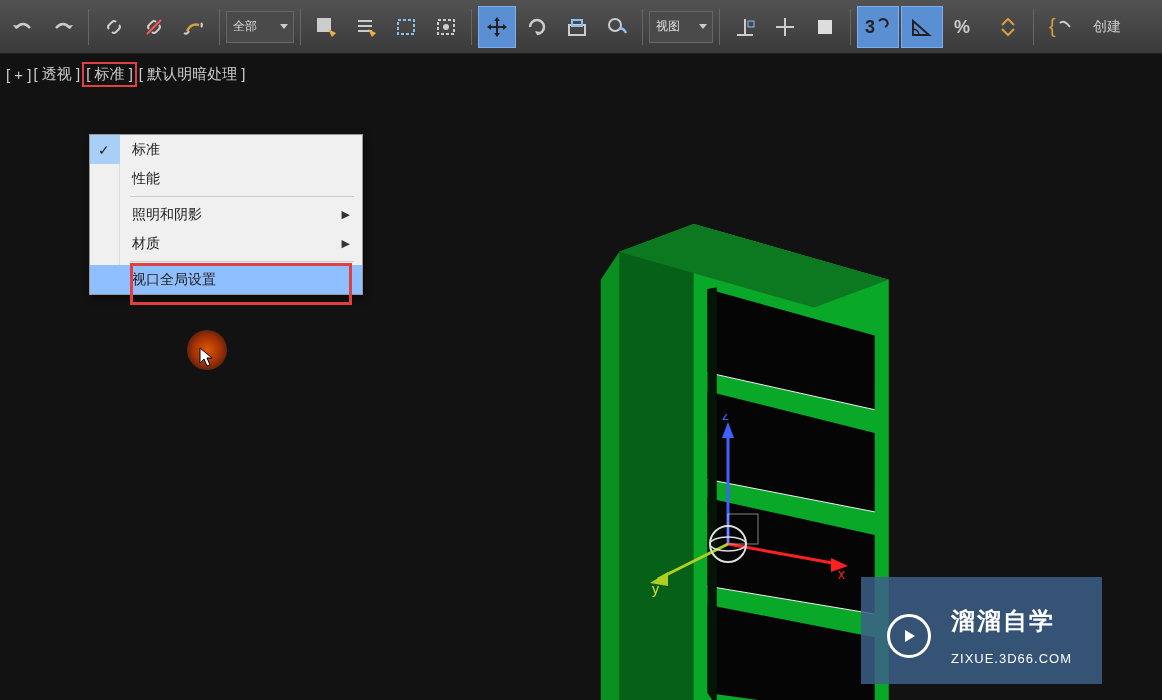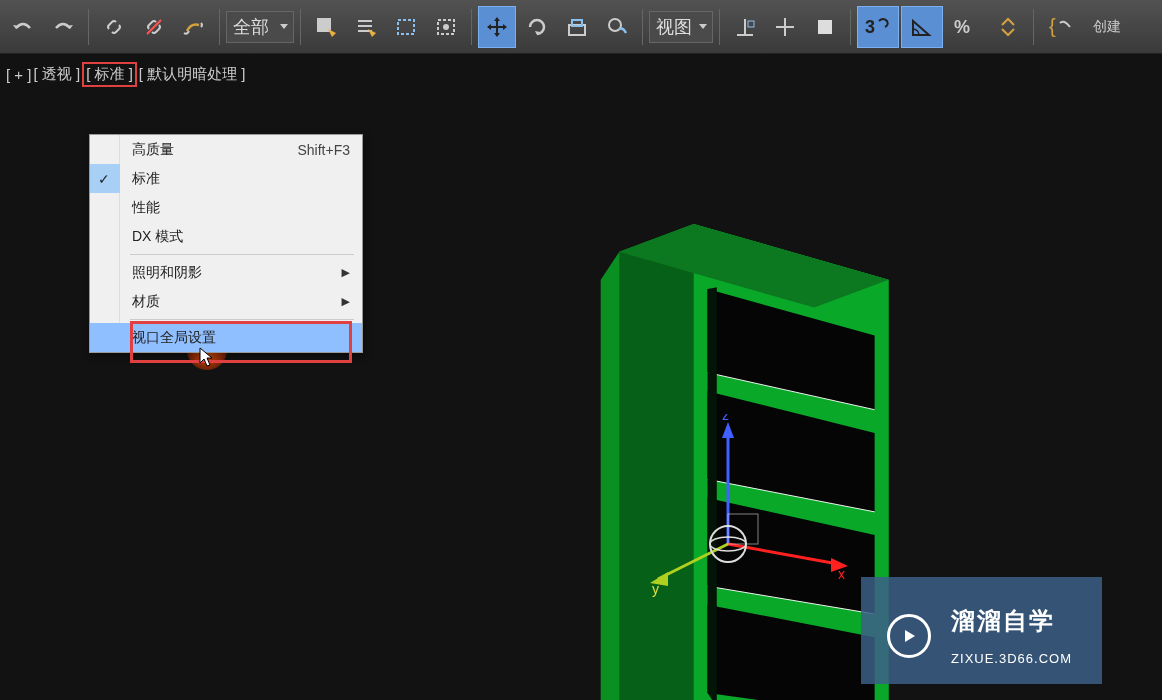--- a/index.html
+++ b/index.html
@@ -39,21 +39,21 @@
     }
     .dropdown {
       height: 32px;
       min-width: 64px;
       background: #4a4a4a;
       border: 1px solid #666;
       color: #ddd;
       display: flex;
       align-items: center;
       padding: 0 6px;
-      font-size: 18px;
+      font-size: 12px;
       position: relative;
     }
     .dropdown::after {
       content: '';
       position: absolute;
       right: 5px;
       width: 0;
       height: 0;
       border-left: 4px solid transparent;
       border-right: 4px solid transparent;
@@ -425,33 +425,26 @@
     <text x="4" y="180" font-size="14" fill="#e0e040">y</text>
 
     <circle cx="80" cy="130" r="18" stroke="#ddd" stroke-width="2" fill="none"></circle>
     <ellipse cx="80" cy="130" rx="18" ry="7" stroke="#ddd" stroke-width="1.5" fill="none"></ellipse>
 
     <rect x="80" y="100" width="30" height="30" fill="none" stroke="#fff" stroke-width="1" opacity="0.5"></rect>
   </svg>
 
   <div class="context-menu">
     <div class="menu-gutter"></div>
-    <div class="menu-item">
-      <span>高质量</span>
-      <span class="shortcut">Shift+F3</span>
-    </div>
     <div class="menu-item checked">
       <span class="check">✓</span>
       <span>标准</span>
     </div>
     <div class="menu-item">
       <span>性能</span>
-    </div>
-    <div class="menu-item">
-      <span>DX 模式</span>
     </div>
     <div class="menu-divider"></div>
     <div class="menu-item">
       <span>照明和阴影</span>
       <span class="submenu-arrow">▶</span>
     </div>
     <div class="menu-item">
       <span>材质</span>
       <span class="submenu-arrow">▶</span>
     </div>

